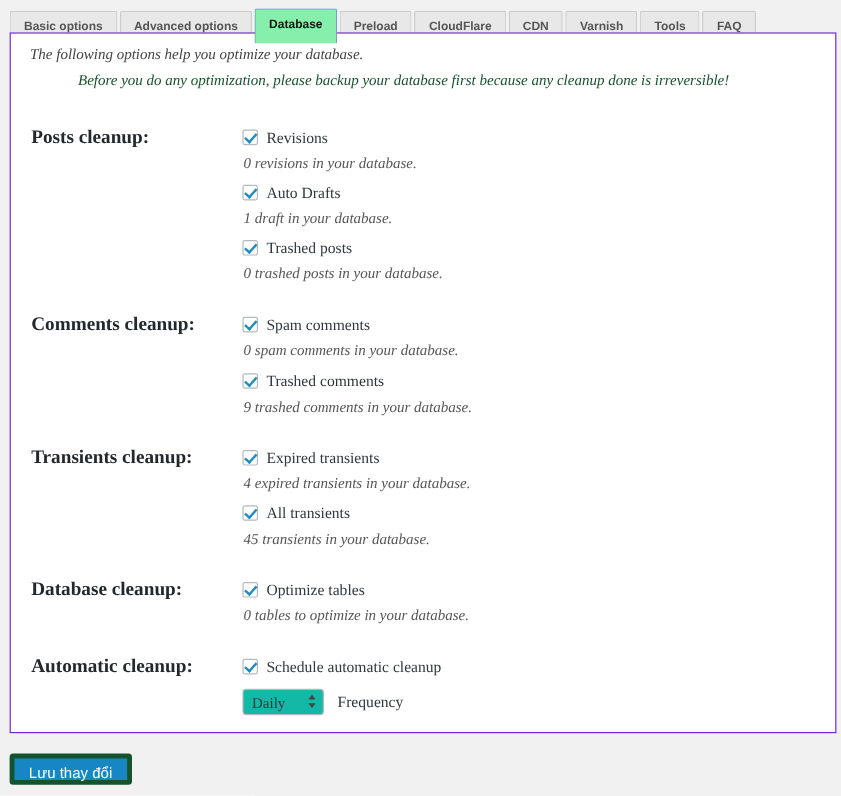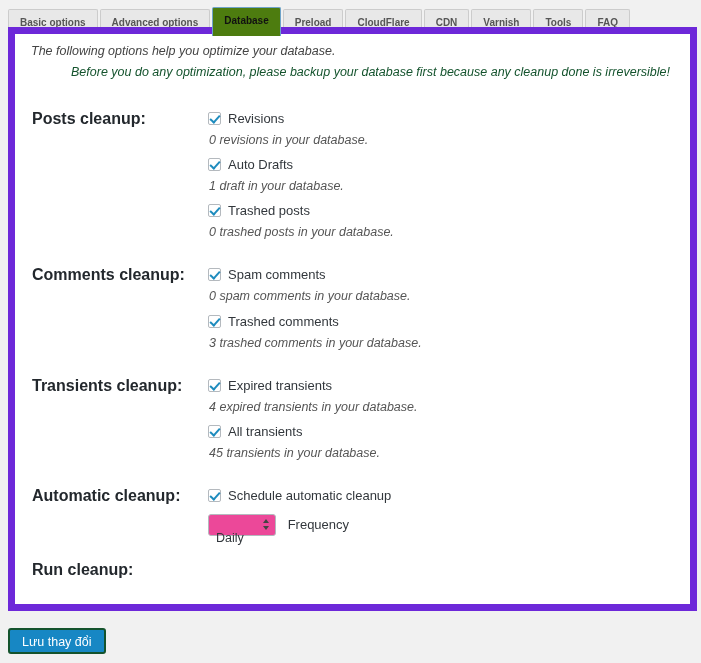--- a/index.html
+++ b/index.html
@@ -37,39 +37,40 @@
     border-bottom: none;
     color: #555;
     font-weight: bold;
     vertical-align: bottom;
     cursor: pointer;
     border-radius: 2px 2px 0 0;
     position: relative;
     top: 1px;
   }
   .tab.active {
-    background: #4d7c0f;
+    background: #86efac;
     border-color: #6ea3c9;
     color: #111;
     padding-bottom: 7px;
     top: 0;
     z-index: 3;
   }
 
   
   .panel {
     background: #fff;
-    border: 7px solid #6d28d9;
+    border: 1px solid #6d28d9;
     margin: 0 4px 0 8px;
     box-sizing: border-box;
     width: 689px;
     height: 584px;
     position: relative;
     padding: 0;
     overflow: hidden;
+    font-family: Liberation Serif, serif;
   }
 
   .intro {
     padding: 10px 16px 0 16px;
   }
   .intro p {
     margin: 0 0 6px 0;
     font-style: italic;
     font-size: 12.5px;
     color: #444;
@@ -150,26 +151,26 @@
 
   
   .select-row {
     margin-top: 9px;
     white-space: nowrap;
   }
   .select-box {
     display: inline-block;
     position: relative;
     border: 1px solid #b4b9be;
-    background: #ec4899;
+    background: #14b8a6;
     border-radius: 3px;
     height: 22px;
     line-height: 22px;
     width: 68px;
-    padding: 12px 18px 0 7px;
+    padding: 0 18px 0 7px;
     font-size: 12.5px;
     color: #32373c;
     box-sizing: border-box;
     vertical-align: middle;
     cursor: pointer;
   }
   .select-box .arrows {
     position: absolute;
     right: 5px;
     top: 4px;
@@ -197,21 +198,21 @@
     text-align: center;
   }
 
   
   .footer {
     padding: 17px 0 0 8px;
   }
   .btn-save {
     display: inline-block;
     background: #1787c4;
-    border: 2px solid #14532d;
+    border: 4px solid #14532d;
     color: #fff;
     font-size: 12.5px;
     font-weight: normal;
     line-height: 20px;
     padding: 2px 12px;
     border-radius: 3px;
     cursor: pointer;
     height: 26px;
     box-sizing: border-box;
   }
@@ -253,38 +254,47 @@
     <tr>
       <th>Comments cleanup:</th>
       <td>
         <label class="opt-row">
           <span class="cb checked"></span><span class="opt-label">Spam comments</span>
         </label>
         <span class="desc">0 spam comments in your database.</span>
         <label class="opt-row">
           <span class="cb checked"></span><span class="opt-label">Trashed comments</span>
         </label>
-        <span class="desc last">3 trashed comments in your database.</span>
+        <span class="desc last">9 trashed comments in your database.</span>
       </td>
     </tr>
 
     <tr>
       <th>Transients cleanup:</th>
       <td>
         <label class="opt-row">
           <span class="cb checked"></span><span class="opt-label">Expired transients</span>
         </label>
         <span class="desc">4 expired transients in your database.</span>
         <label class="opt-row">
           <span class="cb checked"></span><span class="opt-label">All transients</span>
         </label>
         <span class="desc last">45 transients in your database.</span>
       </td>
     </tr>
 
+    <tr>
+      <th>Database cleanup:</th>
+      <td>
+        <label class="opt-row">
+          <span class="cb checked"></span><span class="opt-label">Optimize tables</span>
+        </label>
+        <span class="desc last">0 tables to optimize in your database.</span>
+      </td>
+    </tr>
 
     <tr>
       <th>Automatic cleanup:</th>
       <td>
         <label class="opt-row">
           <span class="cb checked"></span><span class="opt-label">Schedule automatic cleanup</span>
         </label>
         <div class="select-row">
           <span class="select-box">
             <span>Daily</span>

